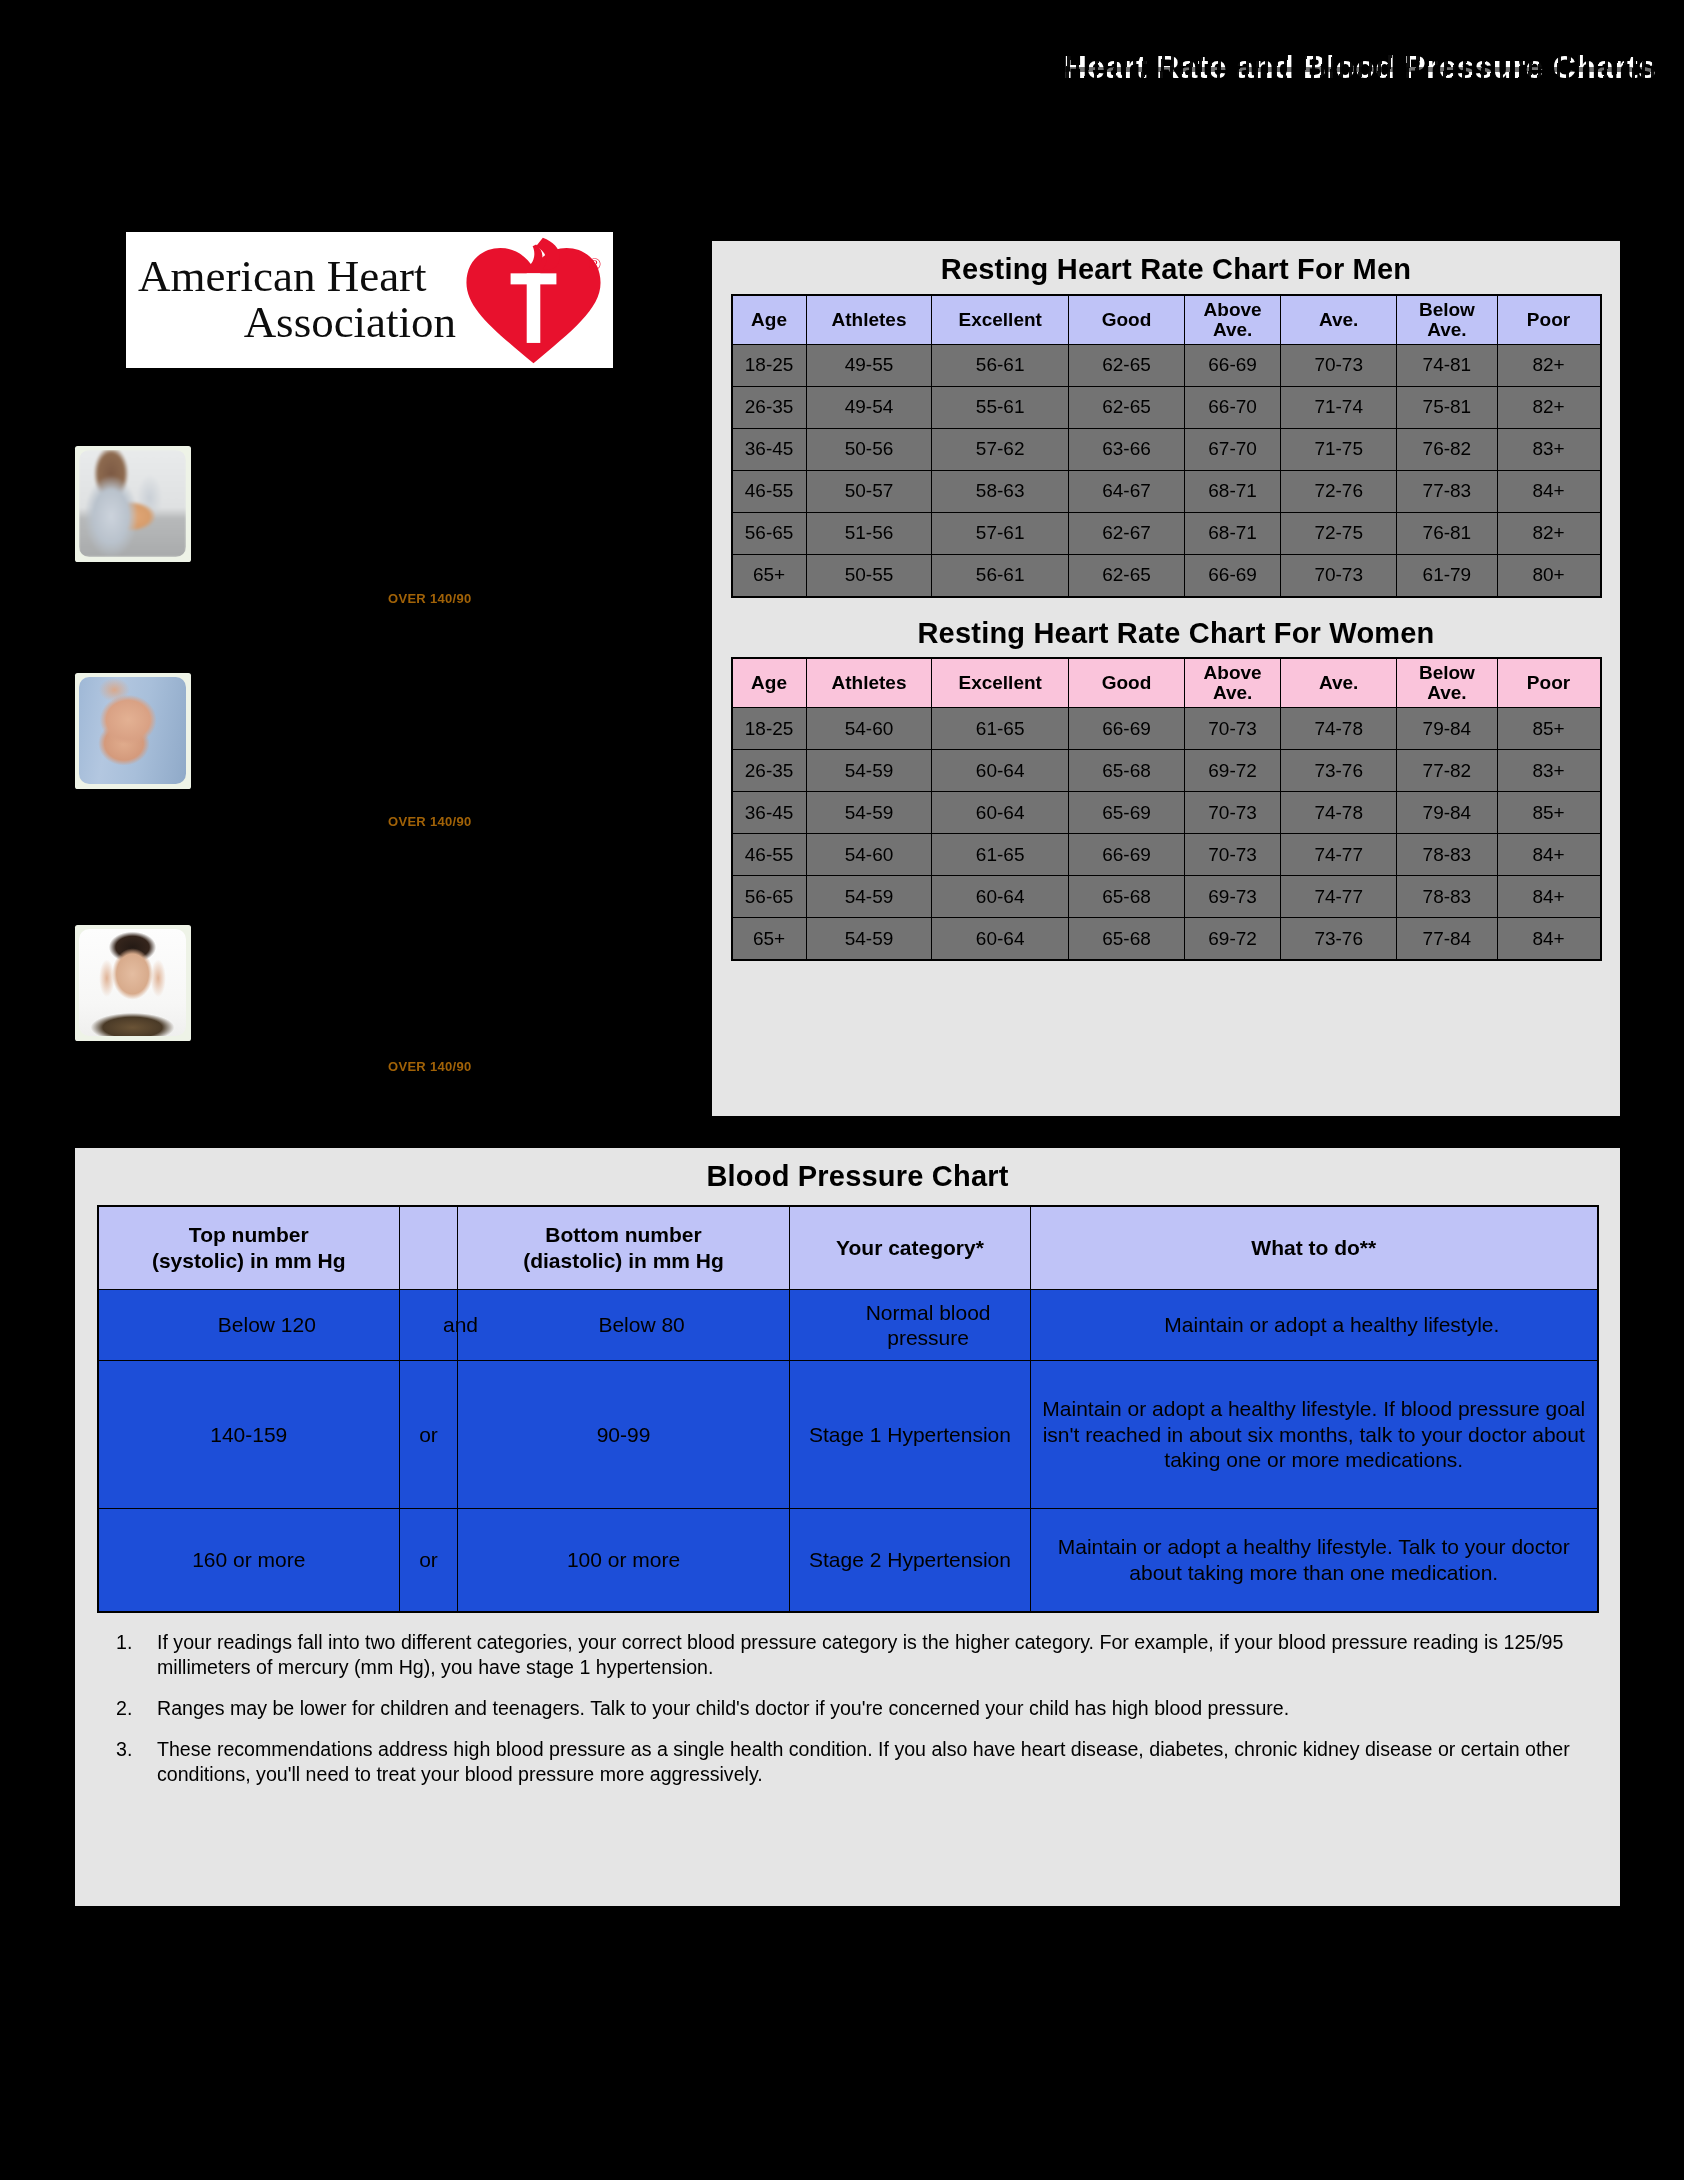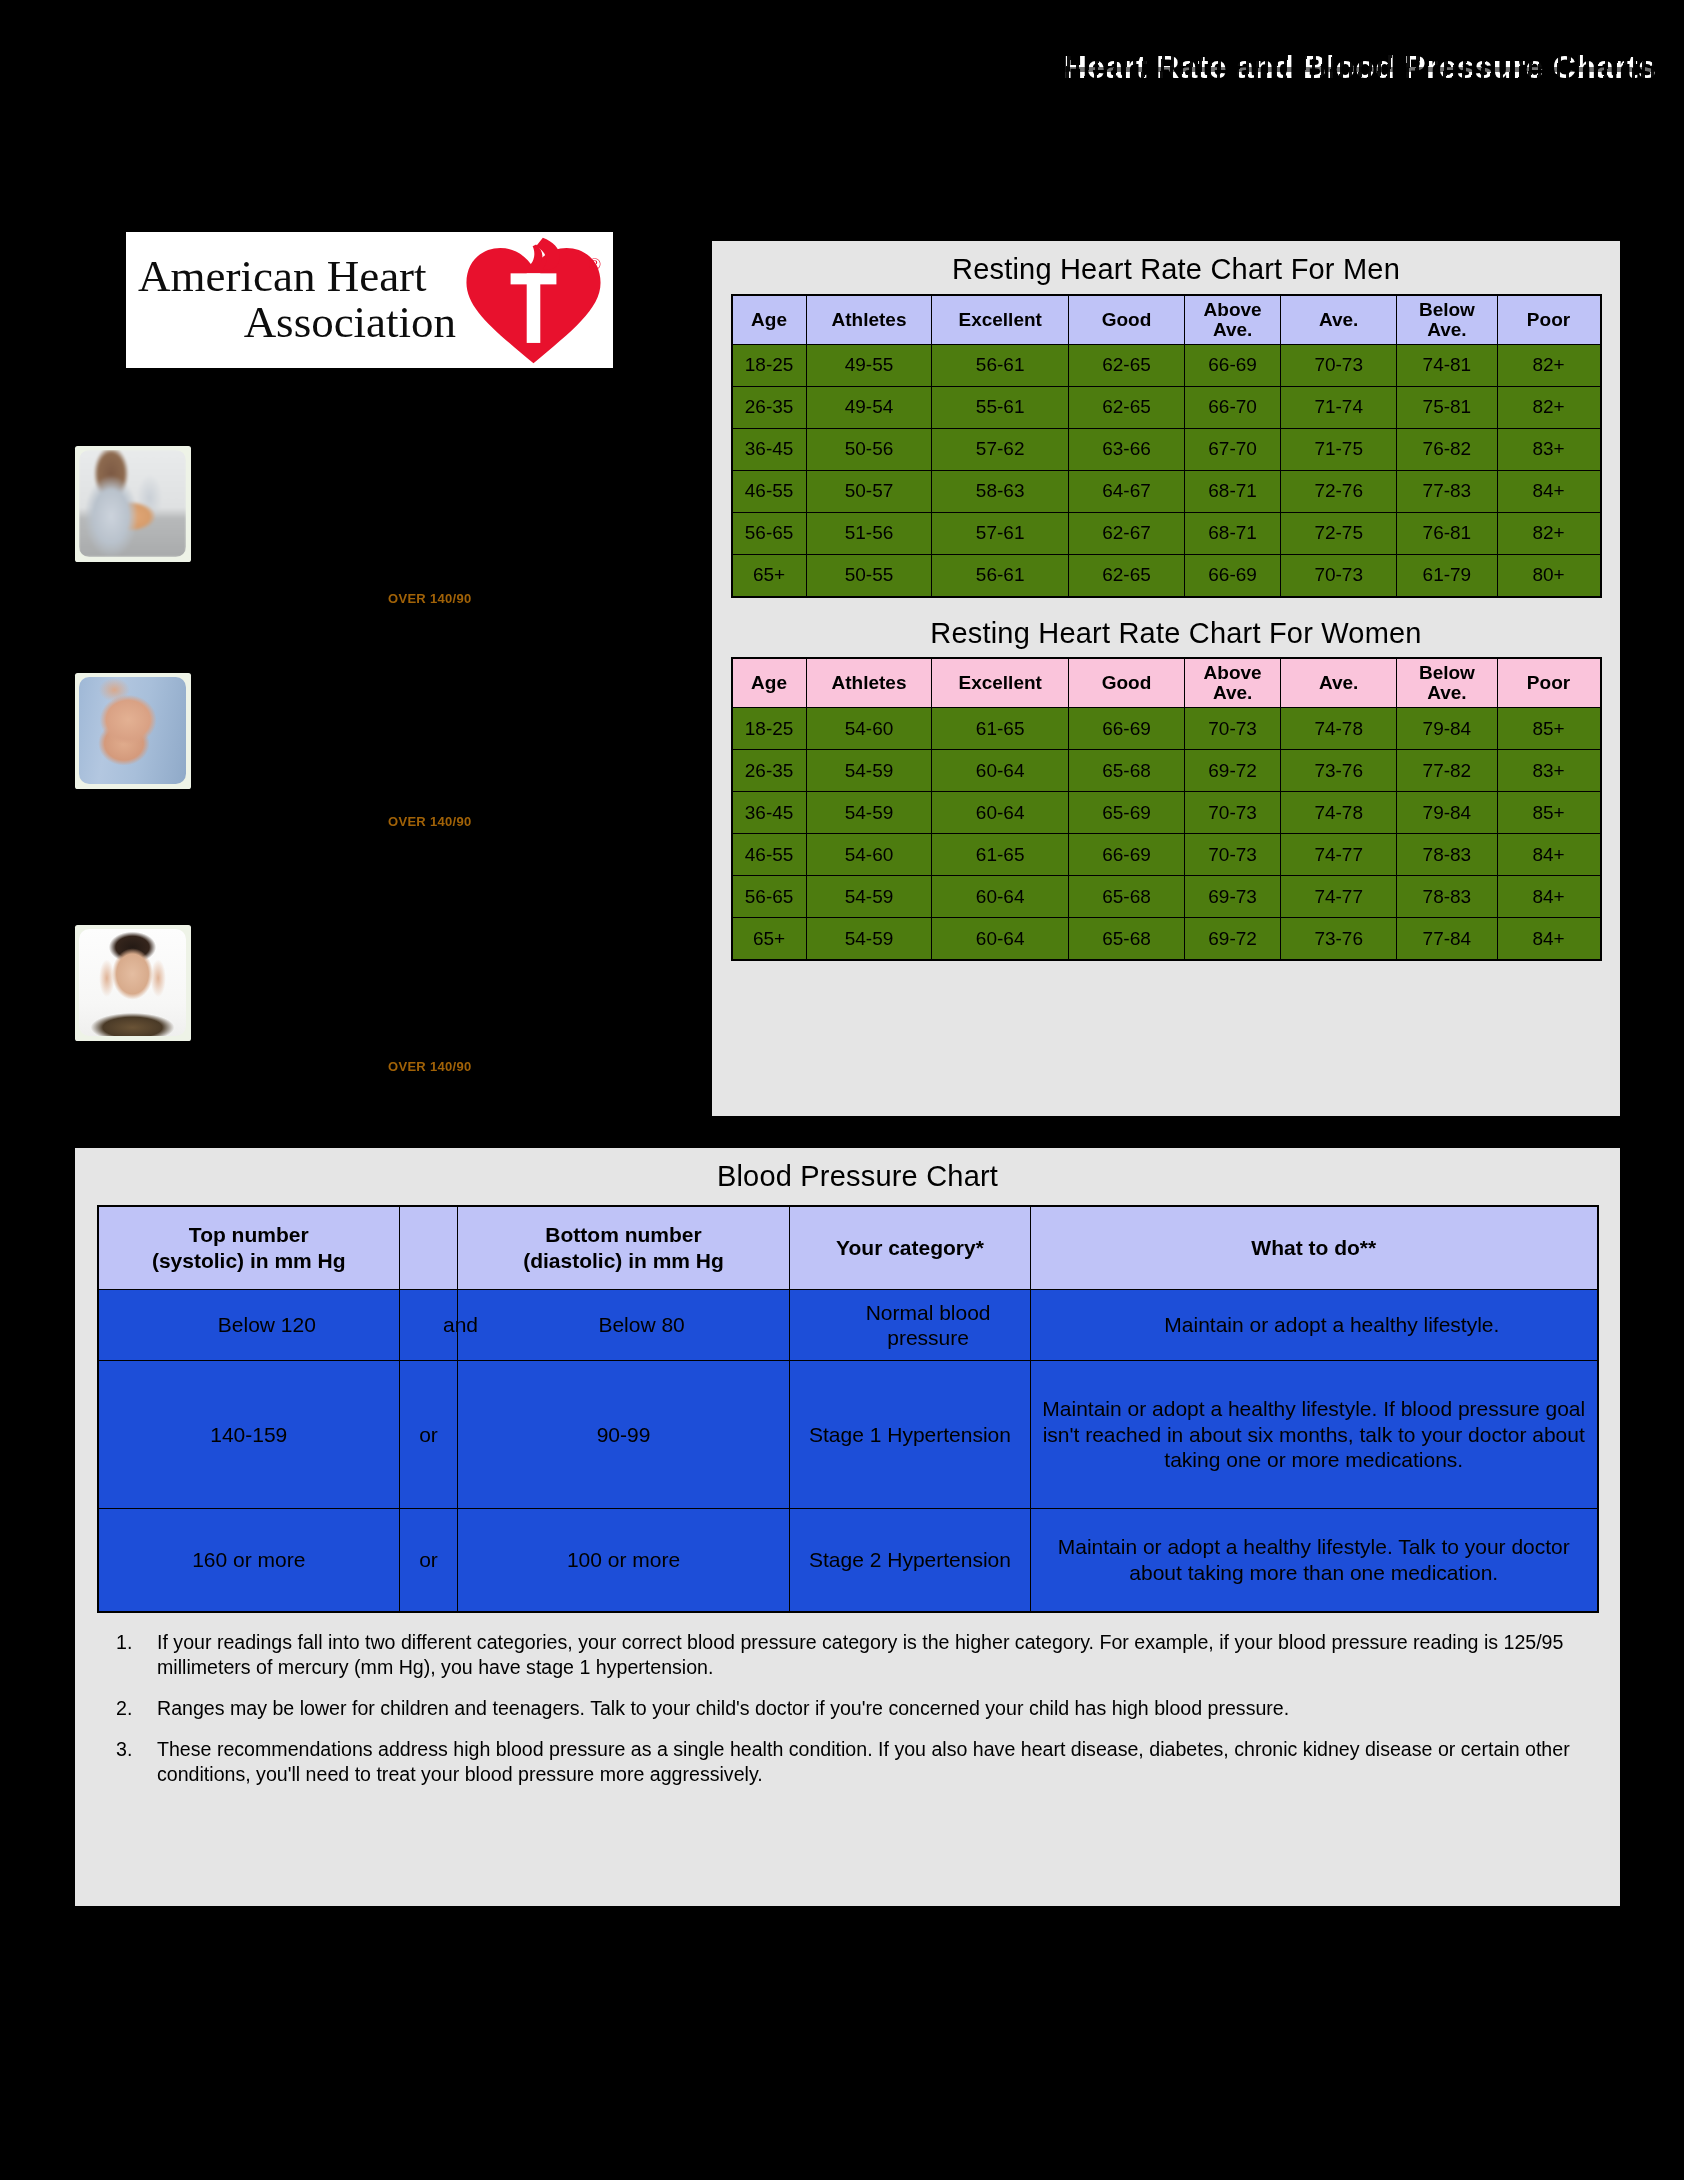--- a/index.html
+++ b/index.html
@@ -149,37 +149,37 @@
     width: 908px; height: 875px;
   }
   #bp-panel {
     left: 75px; top: 1148px;
     width: 1545px; height: 758px;
   }
 
   .panel-title {
     text-align: center;
     font-size: 29px;
-    font-weight: normal;
+    font-weight: bold;
     color: #000;
     letter-spacing: 0.2px;
     margin-left: 20px;
   }
   #hr-men-title   { margin-top: 12px; margin-bottom: 7.7px; }
   #hr-women-title { margin-top: 19px; margin-bottom: 7.7px; }
   #bp-title       { margin-top: 12px; margin-bottom: 10.2px; }
 
   
   table.hr {
     border-collapse: collapse;
     margin: 0 auto;
     table-layout: fixed;
     width: 871px;
     border: 2.6px solid #000;
-    background: #4d7c0f;
+    background: #737373;
   }
   table.hr th, table.hr td {
     border: 1.7px solid #000;
     text-align: center;
     font-size: 19px;
     color: #000;
     padding: 0;
   }
   table.hr th {
     font-weight: bold;

